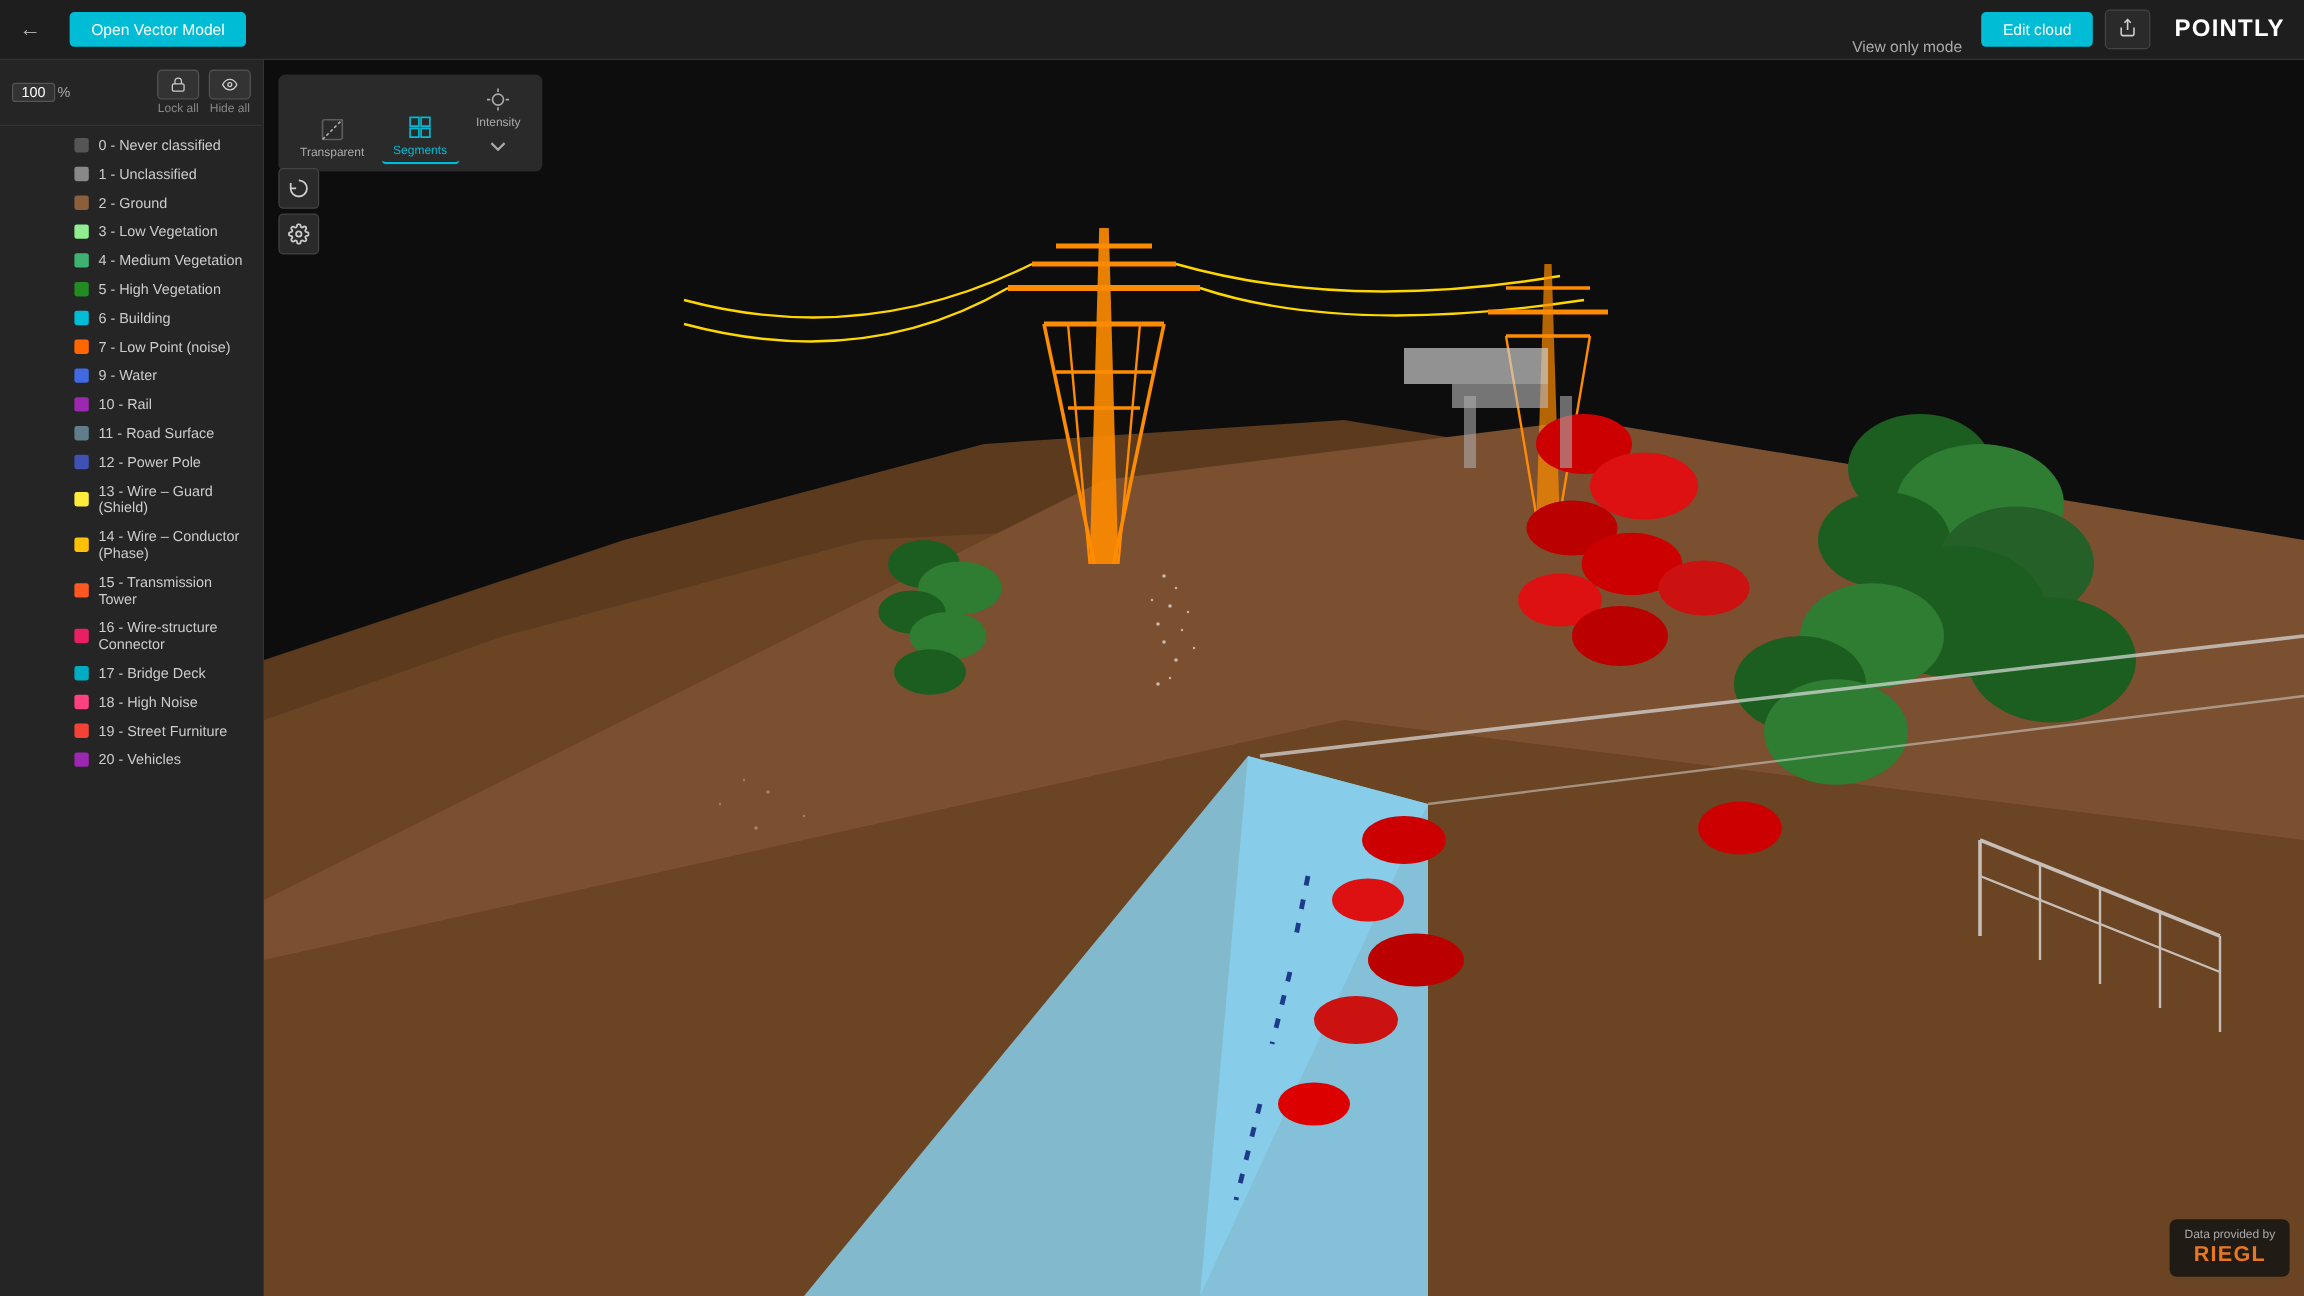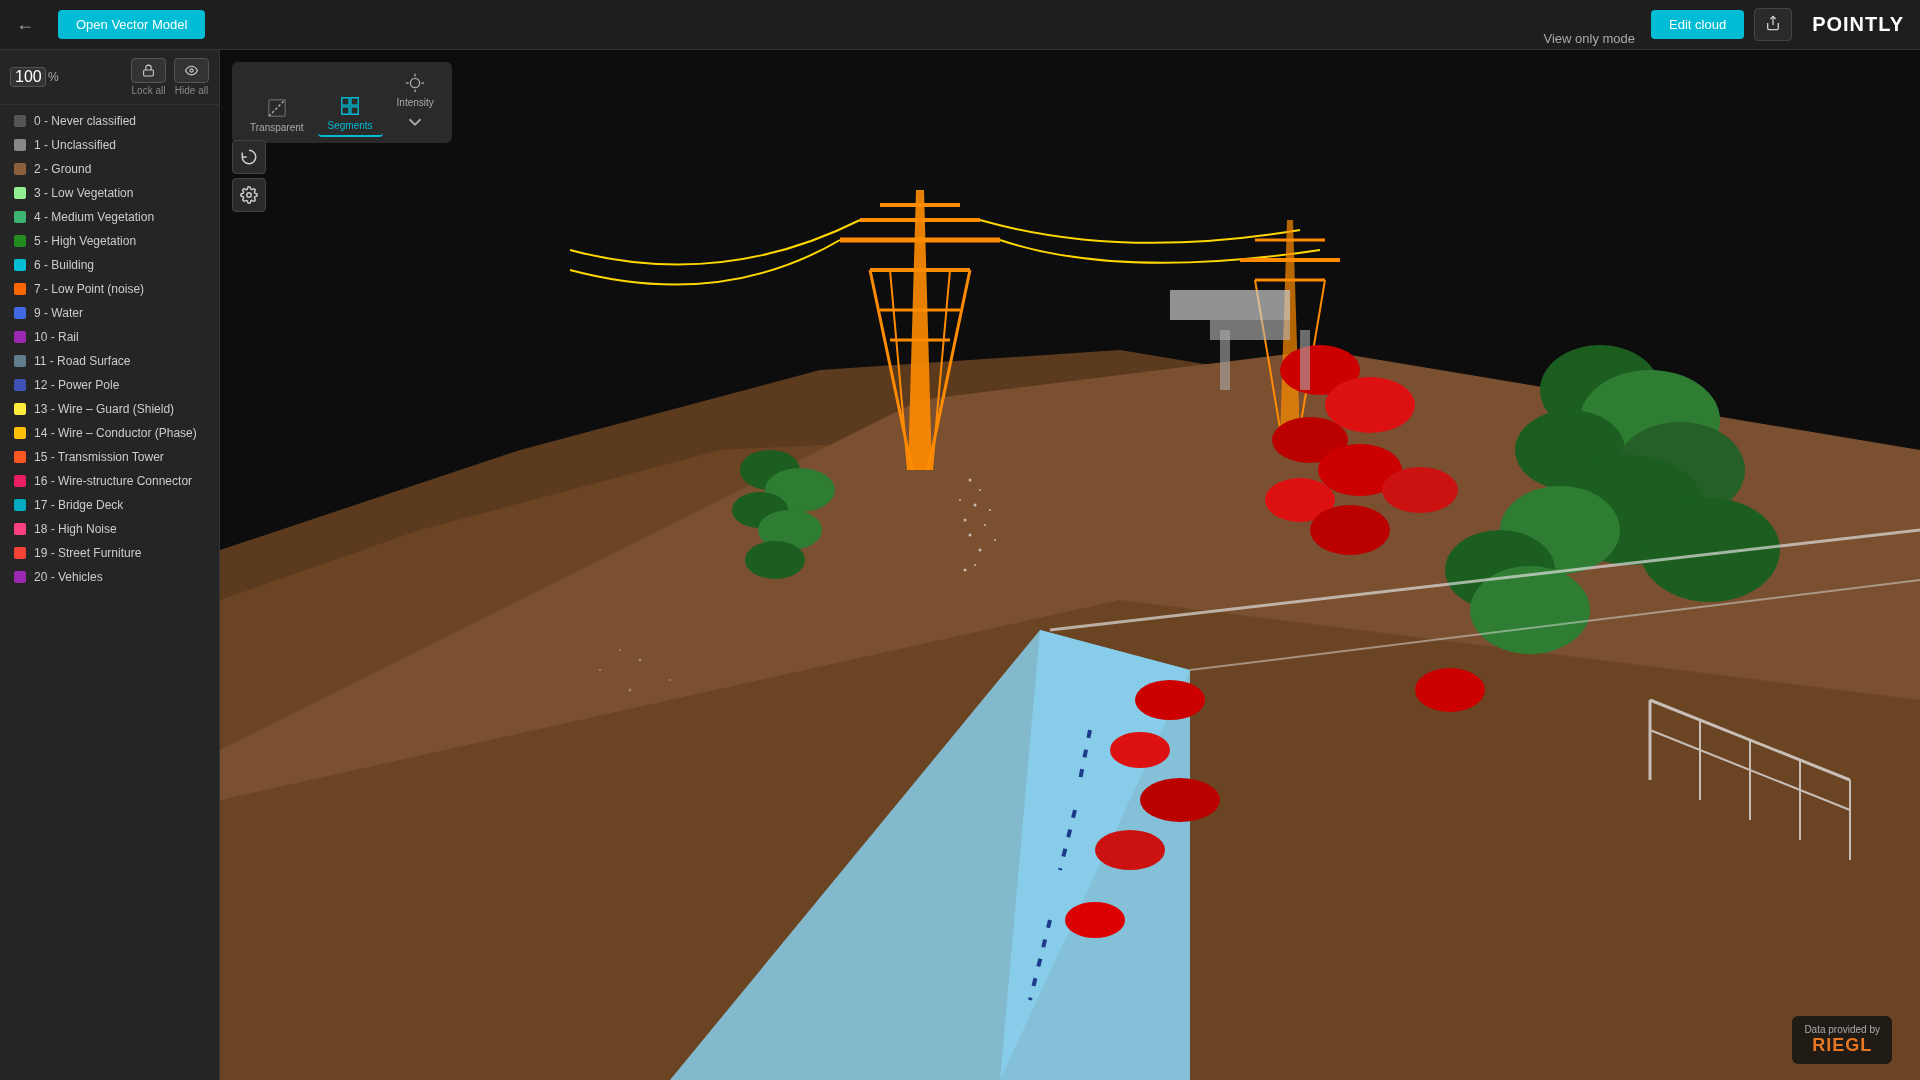--- a/index.html
+++ b/index.html
@@ -118,21 +118,21 @@
       padding: 8px 10px;
       gap: 8px;
       border-bottom: 1px solid #333;
       flex-shrink: 0;
     }
     .opacity-input {
       width: 36px;
       background: #333;
       border: 1px solid #555;
       color: #fff;
-      font-size: 16px;
+      font-size: 12px;
       padding: 0 4px;
       border-radius: 3px;
       text-align: center;
     }
     .opacity-percent {
       font-size: 12px;
       color: #aaa;
     }
     .ctrl-btn {
       background: #333;
@@ -171,20 +171,21 @@
       padding: 4px 0;
     }
     .class-item {
       display: flex;
       align-items: center;
       padding: 5px 14px;
       font-size: 12px;
       color: #ccc;
       cursor: pointer;
       gap: 8px;
+      margin-left: 48px;
     }
     .color-dot {
       width: 12px;
       height: 12px;
       border-radius: 2px;
       flex-shrink: 0;
     }
 
     
     .viewport {
@@ -244,21 +245,21 @@
       display: flex;
       align-items: center;
       justify-content: center;
       font-size: 16px;
     }
 
     
     .watermark {
       position: absolute;
       bottom: 16px;
-      right: 28px;
+      right: 12px;
       background: rgba(20,20,20,0.85);
       border-radius: 6px;
       padding: 8px 12px;
       font-size: 10px;
       color: #aaa;
       z-index: 5;
       text-align: center;
     }
     .watermark .riegl {
       font-size: 18px;

